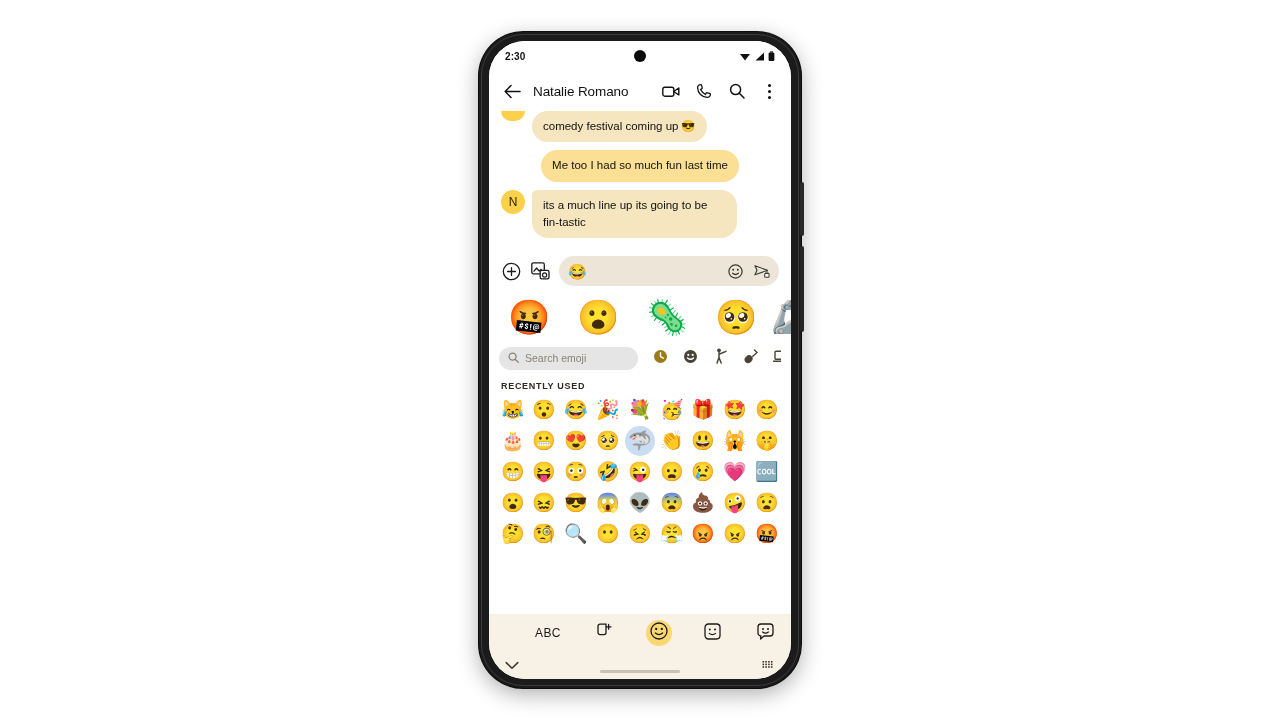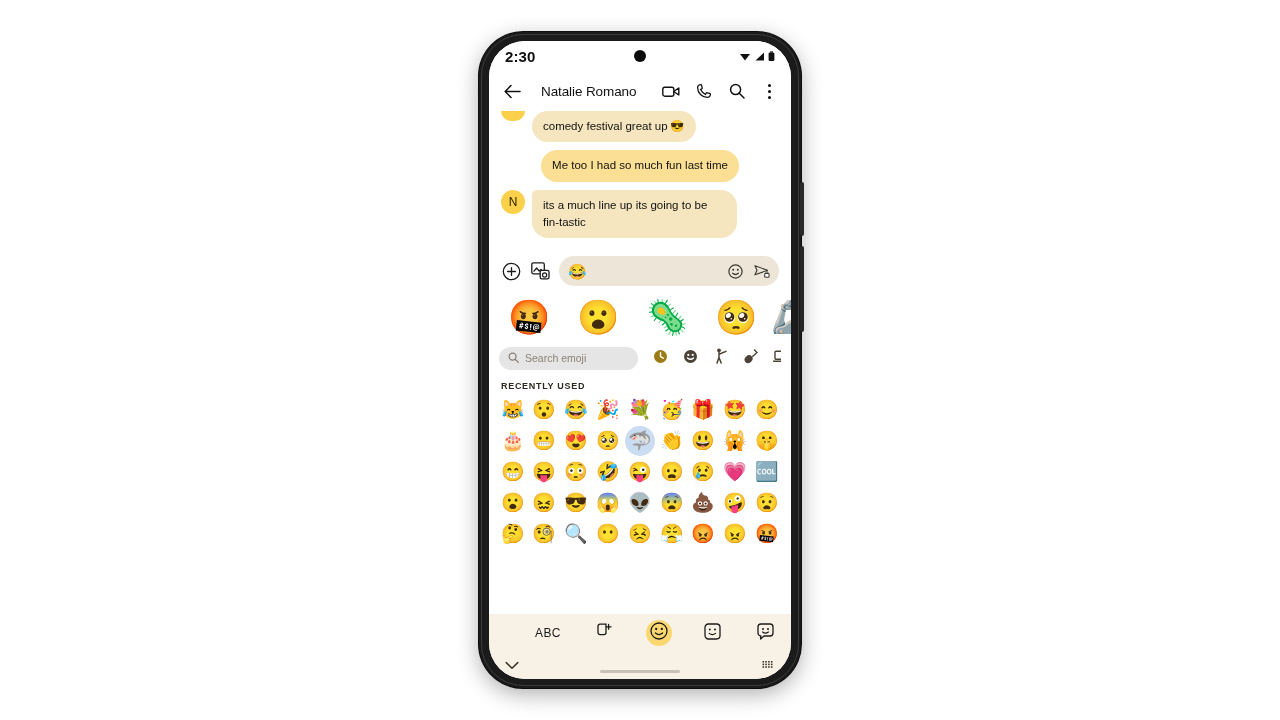--- a/index.html
+++ b/index.html
@@ -53,39 +53,39 @@
 
   
   .statusbar {
     height: 30px; flex: 0 0 30px;
     display: flex; align-items: center;
     padding: 0 16px;
     position: relative;
     background: #fff;
   }
   .status-time {
-    font-size: 15px; font-weight: 600; color: #101010;
+    font-size: 10px; font-weight: 600; color: #101010;
     letter-spacing: .1px;
   }
   .punchhole {
     position: absolute; left: 50%; top: 9px;
     transform: translateX(-50%);
     width: 12px; height: 12px; border-radius: 50%;
     background: #0b0b0b;
   }
   .status-icons {
     margin-left: auto; display: flex; align-items: center; gap: 3px;
   }
   .status-icons svg { display: block; }
 
   
   .appbar {
     height: 40px; flex: 0 0 40px;
     display: flex; align-items: center;
-    padding: 0 12px; gap: 8px;
+    padding: 0 12px; gap: 0px;
     background: #fff;
   }
   .appbar .back { width: 22px; height: 22px; display:flex; align-items:center; justify-content:center; }
   .contact-name {
     font-size: 13.5px; color: #111; font-weight: 400;
     margin-left: 10px; white-space: nowrap;
     letter-spacing: -.1px;
   }
   .appbar-actions {
     margin-left: auto; display: flex; align-items: center; gap: 14px;
@@ -327,21 +327,21 @@
                 <circle cx="2.5" cy="14.6" r="1.5" fill="#111"></circle>
               </svg>
           </div>
         </div>
       </div>
 
       <div class="convo">
 
         <div class="msg-row in">
           <div class="avatar-stub"></div>
-          <div class="bubble in clipped">comedy festival great up 😎</div>
+          <div class="bubble in clipped">comedy festival coming up 😎</div>
         </div>
 
         <div class="msg-row out">
           <div class="bubble out">Me too I had so much fun last time</div>
         </div>
 
         <div class="msg-row in">
           <div class="avatar">N</div>
           <div class="bubble in">its a much line up its going to be fin-tastic</div>
         </div>

